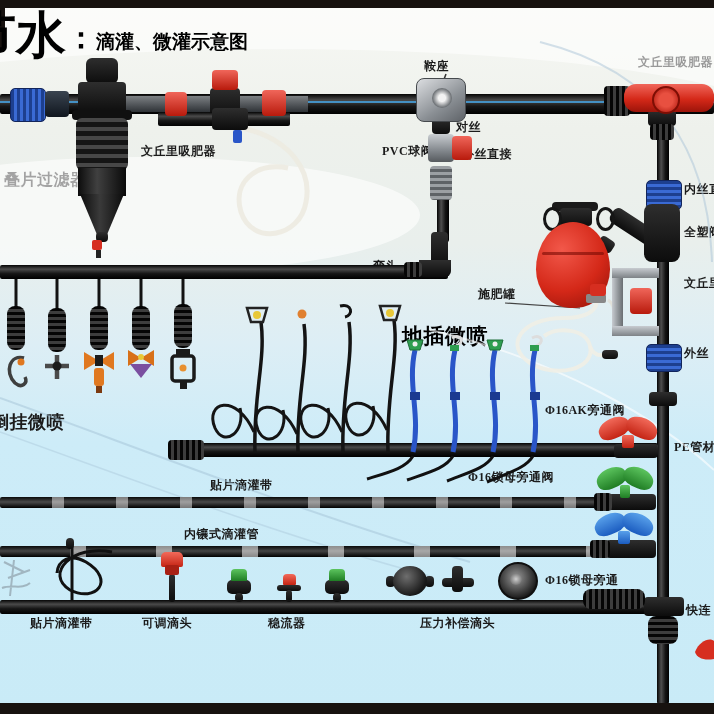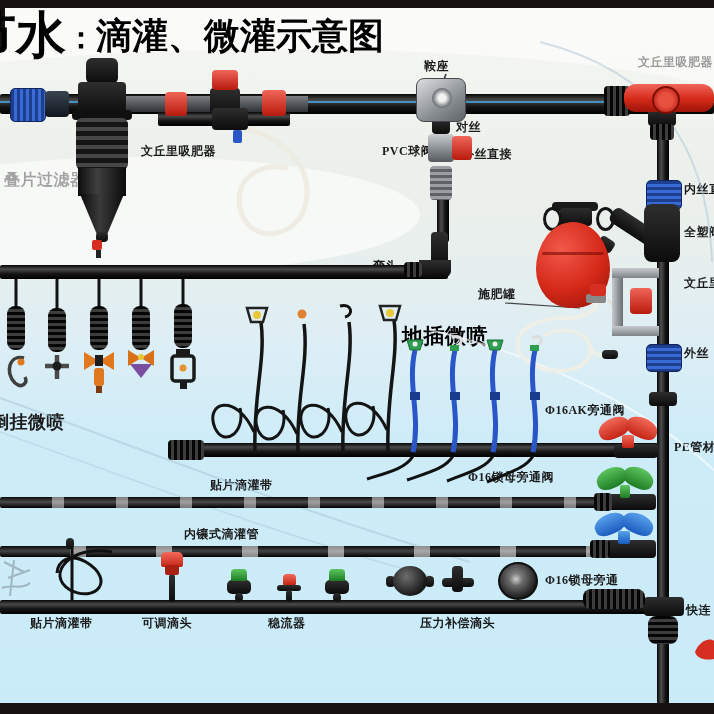--- a/index.html
+++ b/index.html
@@ -43,21 +43,21 @@
     <path d="M0,398 C150,452 300,512 470,562" stroke="rgba(160,190,210,0.45)" stroke-width="2" fill="none"></path>
     <path d="M0,432 C140,482 280,536 430,576" stroke="rgba(160,190,210,0.35)" stroke-width="1.5" fill="none"></path>
     <path d="M430,330 C560,360 660,420 714,470" stroke="rgba(255,255,255,0.6)" stroke-width="2" fill="none"></path>
   </svg>
 
   <div class="bar" style="left:0;top:0;width:714px;height:8px;"></div>
   <div class="bar" style="left:0;top:8px;width:5px;height:42px;"></div>
   <div class="bar" style="left:0;top:703px;width:714px;height:11px;"></div>
 
   <div class="abs" style="left:-34px;top:2px;z-index:9;color:#000;font-family:'DejaVu Sans','Liberation Sans',sans-serif;font-weight:900;white-space:nowrap;">
-    <span style="font-size:50px;vertical-align:-4px;">节水</span><span style="font-size:30px;">：</span><span style="font-size:36px;font-family:Liberation Mono, monospace;">滴灌、微灌示意图</span>
+    <span style="font-size:50px;vertical-align:-4px;">节水</span><span style="font-size:30px;">：</span><span style="font-size:19px;font-family:Liberation Mono, monospace;">滴灌、微灌示意图</span>
   </div>
 
   <div class="pipe-h" style="left:0;top:94px;width:714px;height:20px;">
     <div style="position:absolute;left:0;top:7px;width:714px;height:2px;background:rgba(70,160,220,.85);"></div>
   </div>
   <div class="abs" style="left:126px;top:96px;width:182px;height:16px;background:linear-gradient(180deg,#7d8184,#55595d 50%,#2e3236);z-index:4;"></div>
 
   <div class="blue-fit" style="left:10px;top:88px;width:34px;height:32px;"></div>
   <div class="dark-block" style="left:45px;top:91px;width:24px;height:26px;background:linear-gradient(180deg,#3a4450,#10161e);"></div>
 

